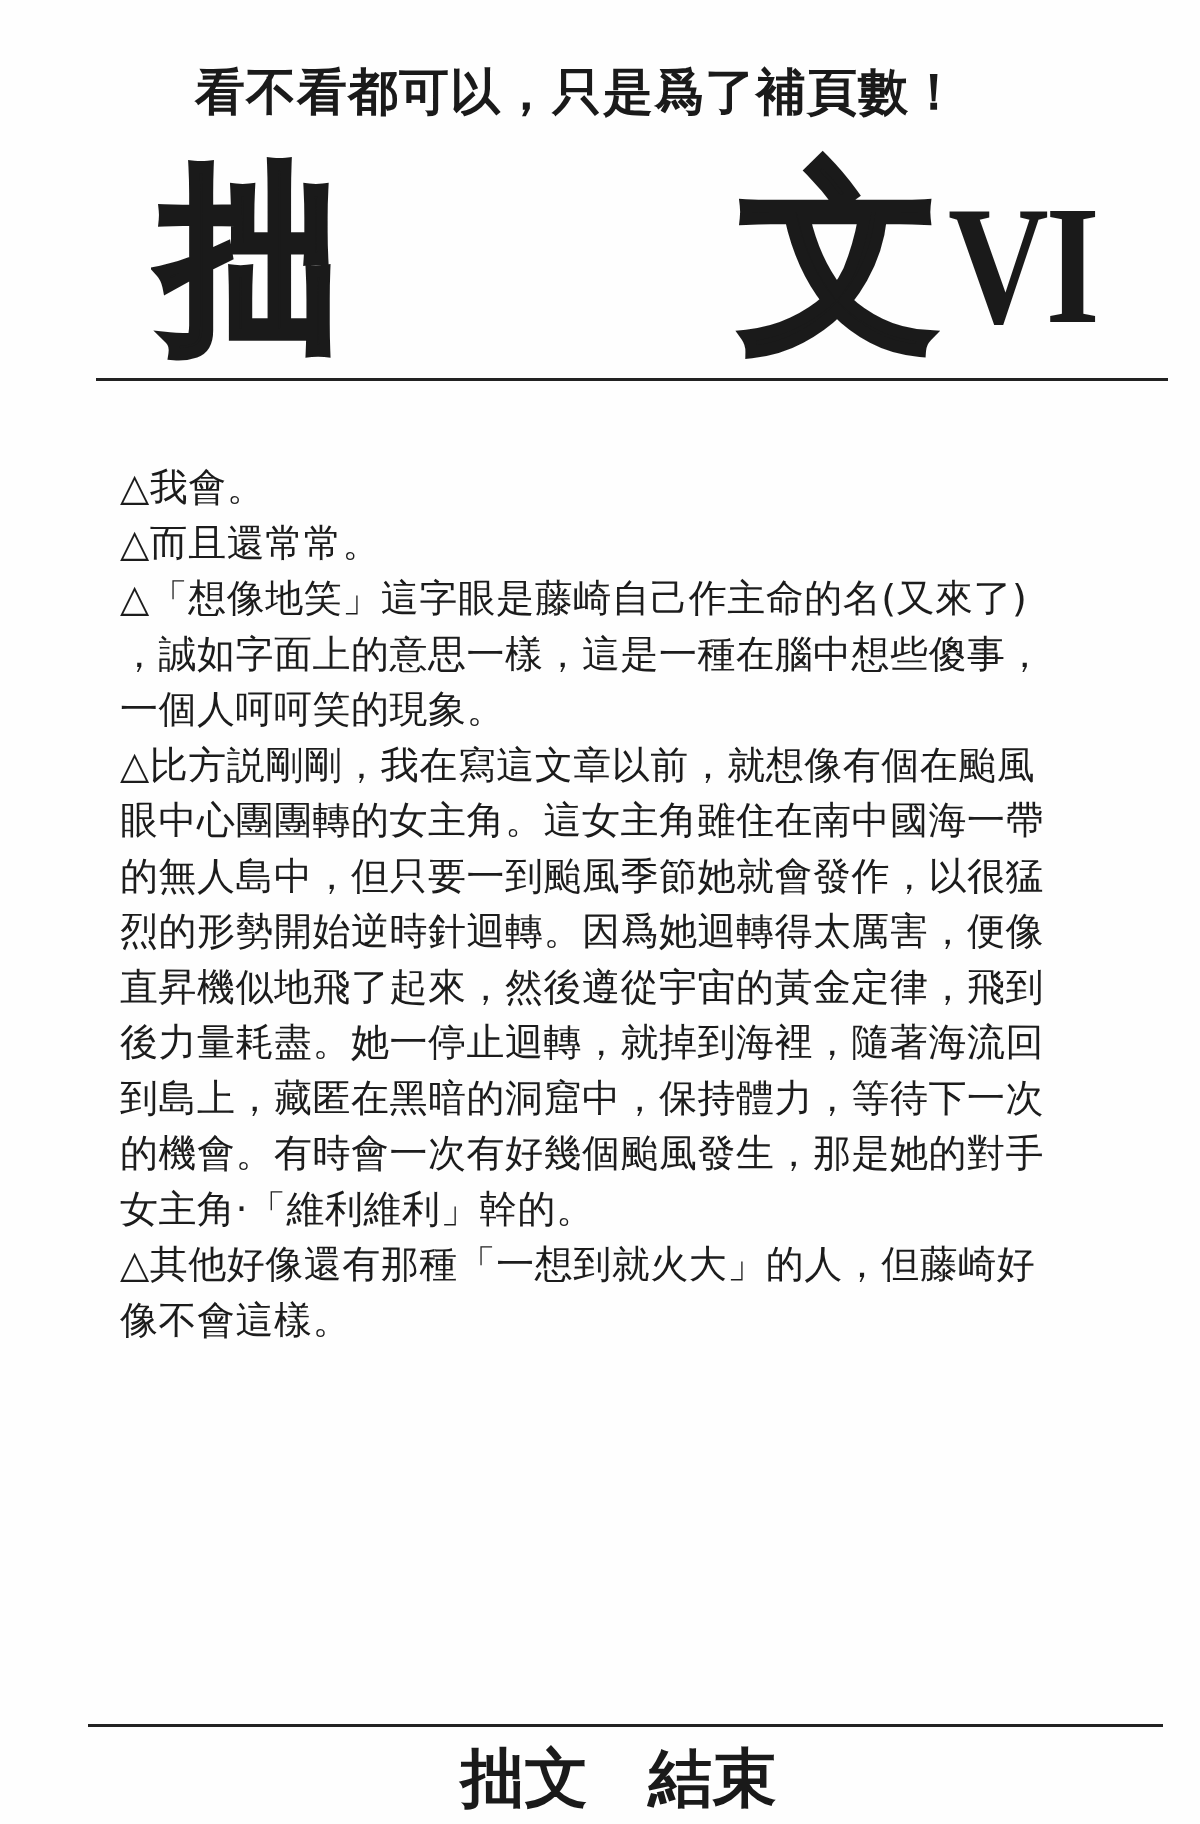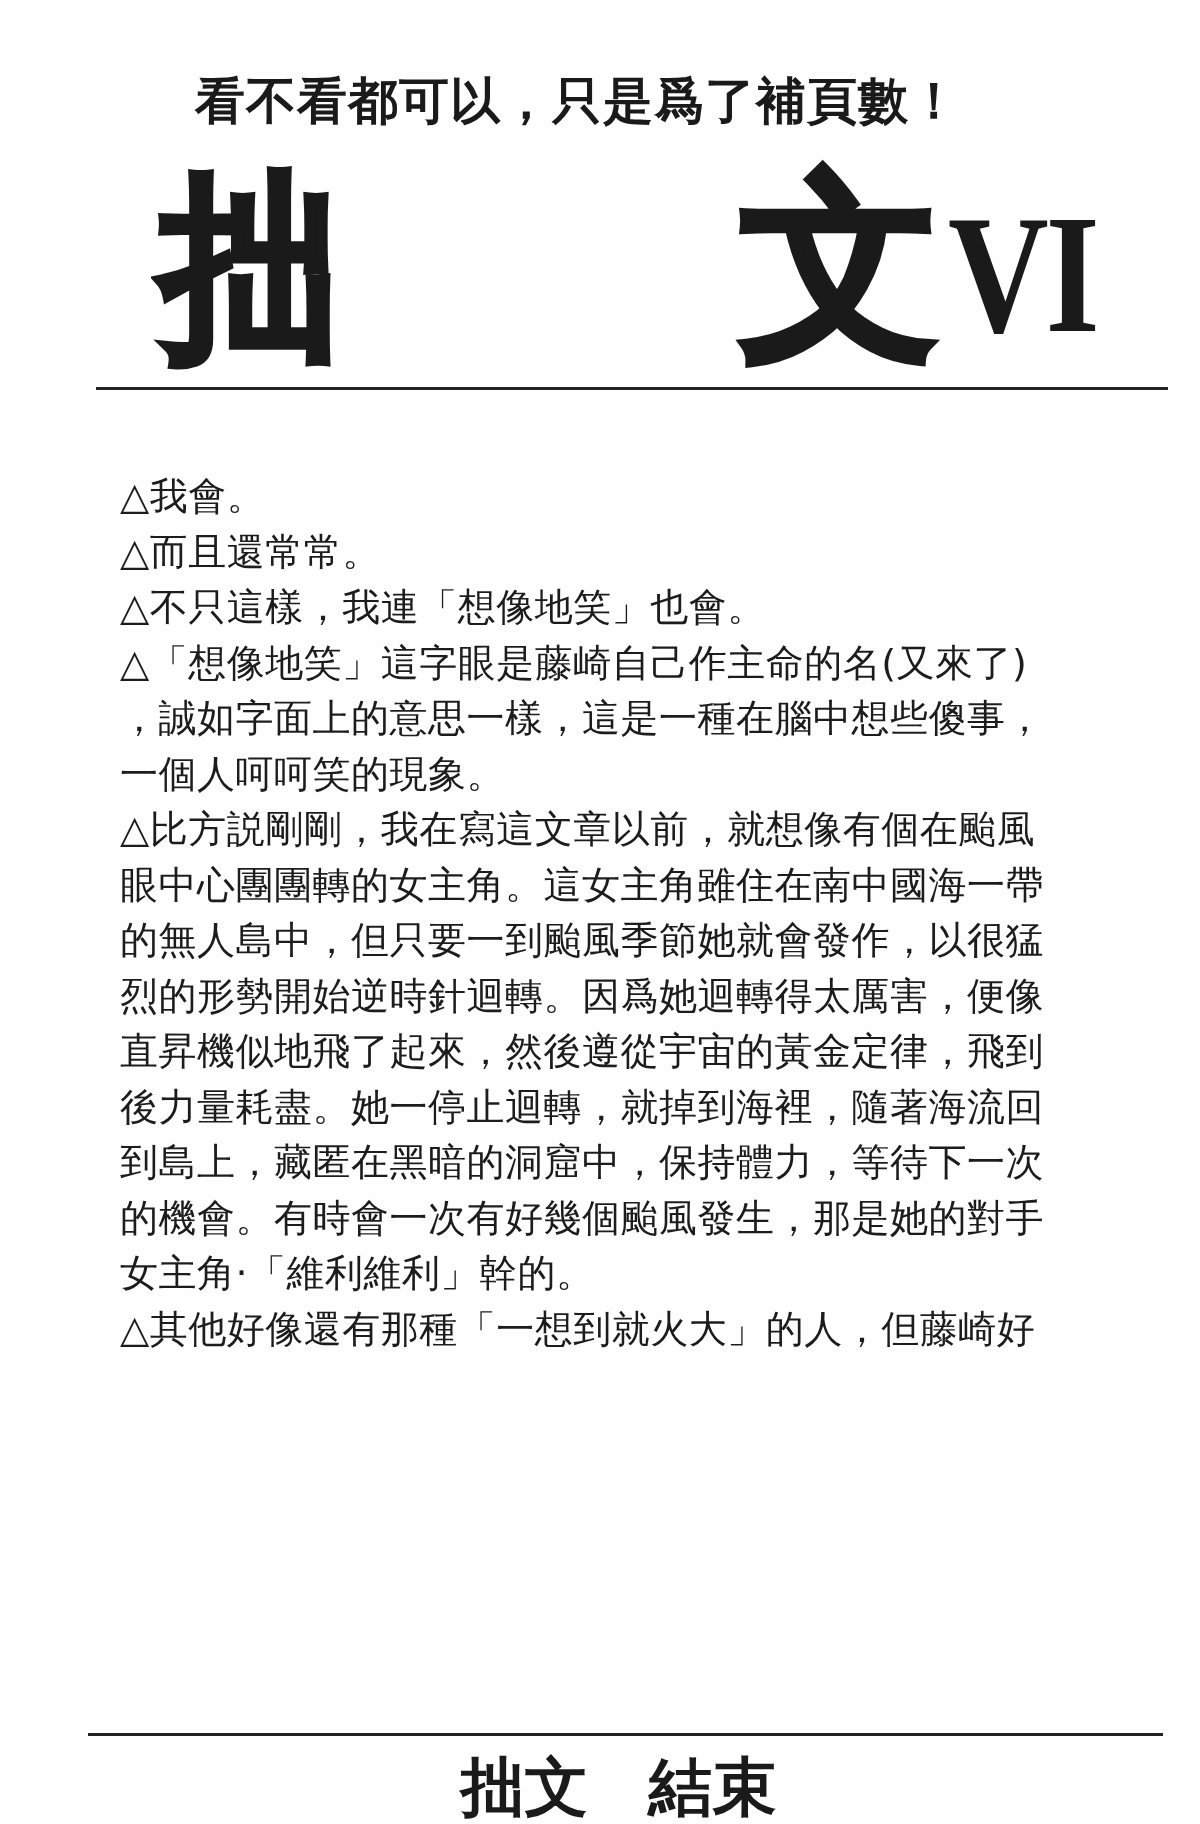--- a/index.html
+++ b/index.html
@@ -10,21 +10,21 @@
       width: 1200px;
       height: 1824px;
       background: #fefefe;
       position: relative;
       overflow: hidden;
       color: #1c1c1c;
       font-family: "DejaVu Sans", "Liberation Sans", sans-serif;
     }
     .page {
       position: absolute;
-      left: 0; top: 17px;
+      left: 0; top: 8px;
       width: 1200px; height: 1516px;
     }
     .subtitle {
       position: absolute;
       left: 195px;
       top: 52px;
       width: 820px;
       font-size: 50px;
       font-weight: bold;
       letter-spacing: 1px;
@@ -125,34 +125,34 @@
 
   <div class="title-char-1">拙</div>
   <div class="title-char-2">文</div>
   <div class="title-roman">VI</div>
 
   <div class="rule-top"></div>
 
   <div class="body-text">
     <div class="body-line">△我會。</div>
     <div class="body-line">△而且還常常。</div>
-    <div class="body-line">△不只這樣，我連「想像地笑」也會。</div>
     <div class="body-line">△「想像地笑」這字眼是藤崎自己作主命的名(又來了)</div>
     <div class="body-line">，誠如字面上的意思一樣，這是一種在腦中想些傻事，</div>
     <div class="body-line">一個人呵呵笑的現象。</div>
     <div class="body-line">△比方説剛剛，我在寫這文章以前，就想像有個在颱風</div>
     <div class="body-line">眼中心團團轉的女主角。這女主角雖住在南中國海一帶</div>
     <div class="body-line">的無人島中，但只要一到颱風季節她就會發作，以很猛</div>
     <div class="body-line">烈的形勢開始逆時針迴轉。因爲她迴轉得太厲害，便像</div>
     <div class="body-line">直昇機似地飛了起來，然後遵從宇宙的黃金定律，飛到</div>
     <div class="body-line">後力量耗盡。她一停止迴轉，就掉到海裡，隨著海流回</div>
     <div class="body-line">到島上，藏匿在黑暗的洞窟中，保持體力，等待下一次</div>
     <div class="body-line">的機會。有時會一次有好幾個颱風發生，那是她的對手</div>
     <div class="body-line">女主角·「維利維利」幹的。</div>
     <div class="body-line">△其他好像還有那種「一想到就火大」的人，但藤崎好</div>
+    <div class="body-line">像不會這樣。</div>
   </div>
 
   <div class="rule-bottom"></div>
 
   <div class="end-text">
     <span>拙文</span><span class="end-gap"></span><span>結束</span>
   </div>
 
 </div>
 

